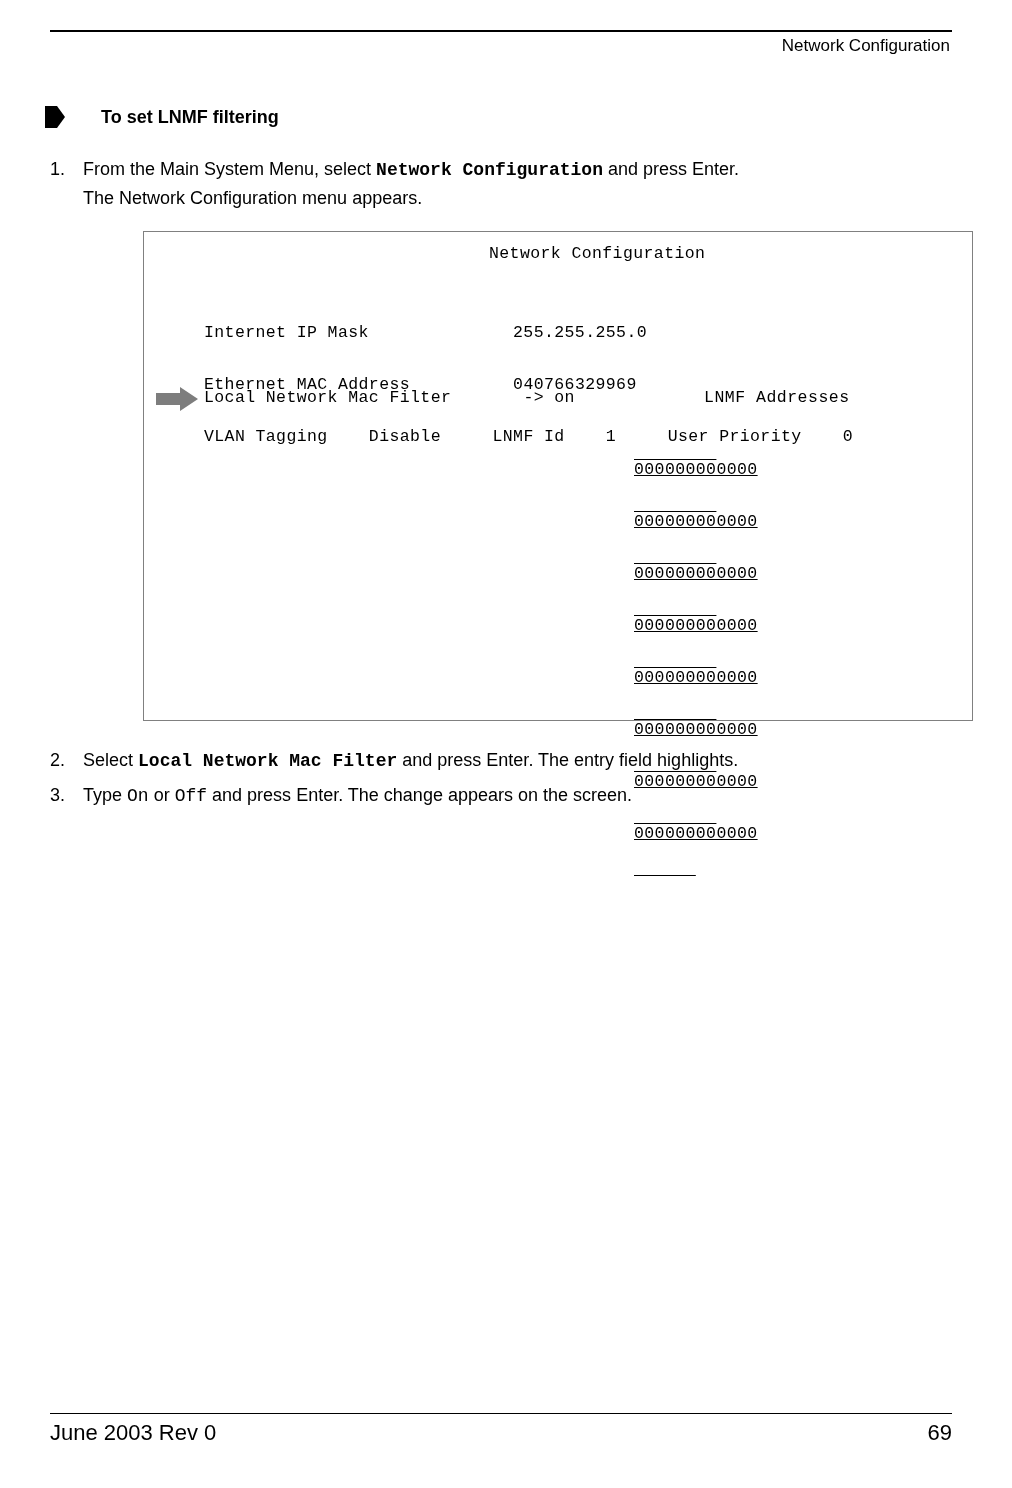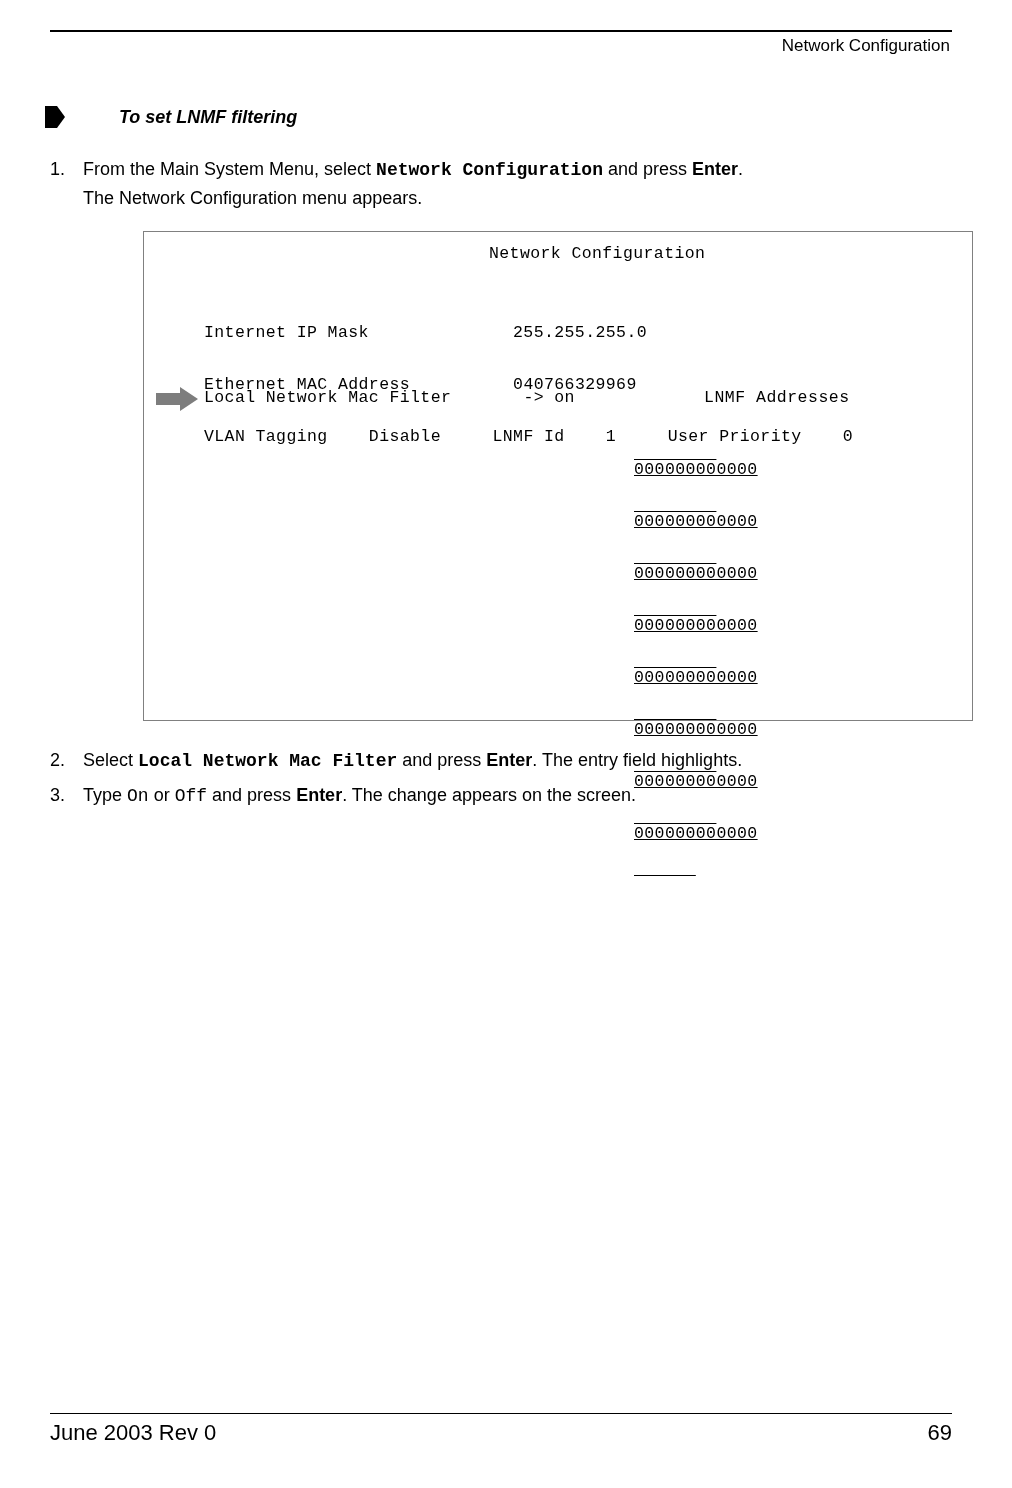--- a/index.html
+++ b/index.html
@@ -19,24 +19,23 @@
     }
     .header-label {
       text-align: right;
       font-size: 17px;
       padding-right: 2px;
       margin-bottom: 50px;
     }
     .procedure-header {
       display: flex;
       align-items: center;
-      gap: 54px;
+      gap: 36px;
       margin-bottom: 28px;
       margin-left: -5px;
-      font-style: italic;
     }
     .pentagon-icon {
       width: 20px;
       height: 22px;
     }
     .procedure-title {
       font-weight: bold;
       font-size: 18px;
     }
     .step-list {
@@ -60,21 +59,21 @@
     .step-sub {
       margin-top: 2px;
     }
     .mono-bold {
       font-family: "Courier New", Courier, monospace;
       font-weight: bold;
     }
     .mono {
       font-family: "Courier New", Courier, monospace;
     }
-    .bold { font-weight: bold; text-align: center; }
+    .bold { font-weight: normal; text-align: center; }
     .screenshot-box {
       border: 1px solid #808080;
       margin: 20px 0 26px 60px;
       width: 830px;
       height: 490px;
       position: relative;
       background: #fff;
     }
     .term-font {
       font-family: "Courier New", Courier, monospace;

